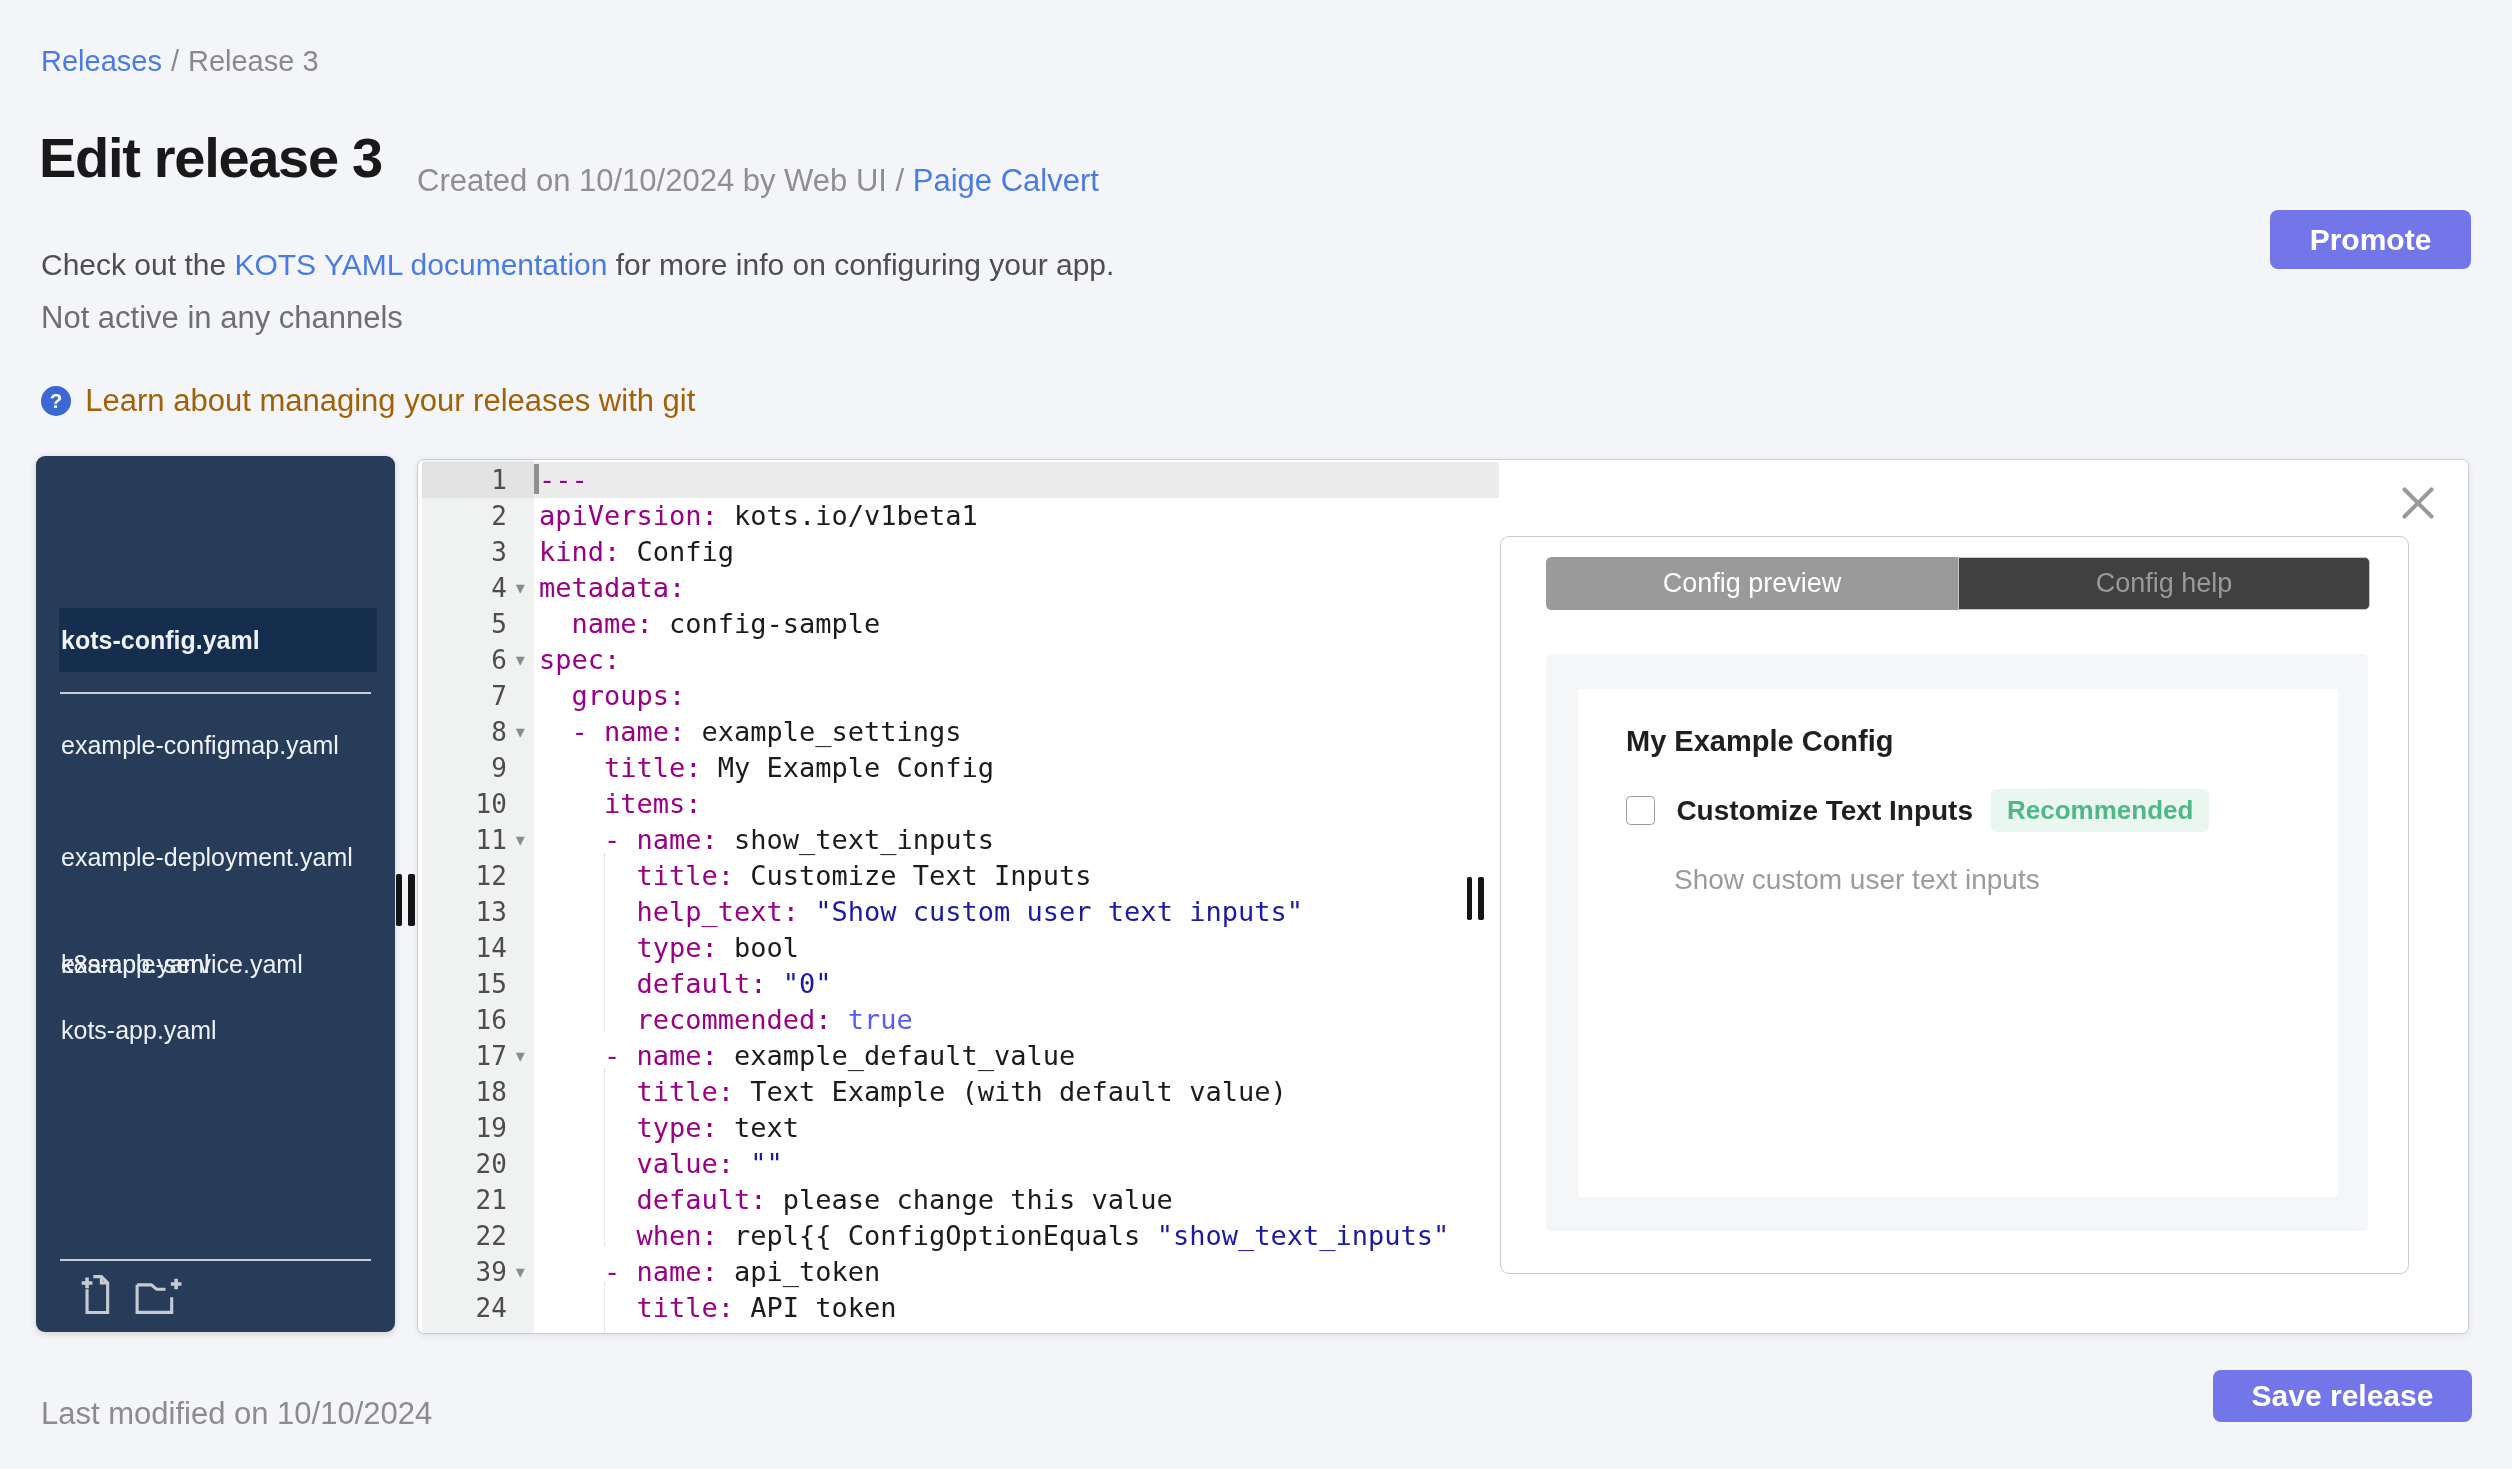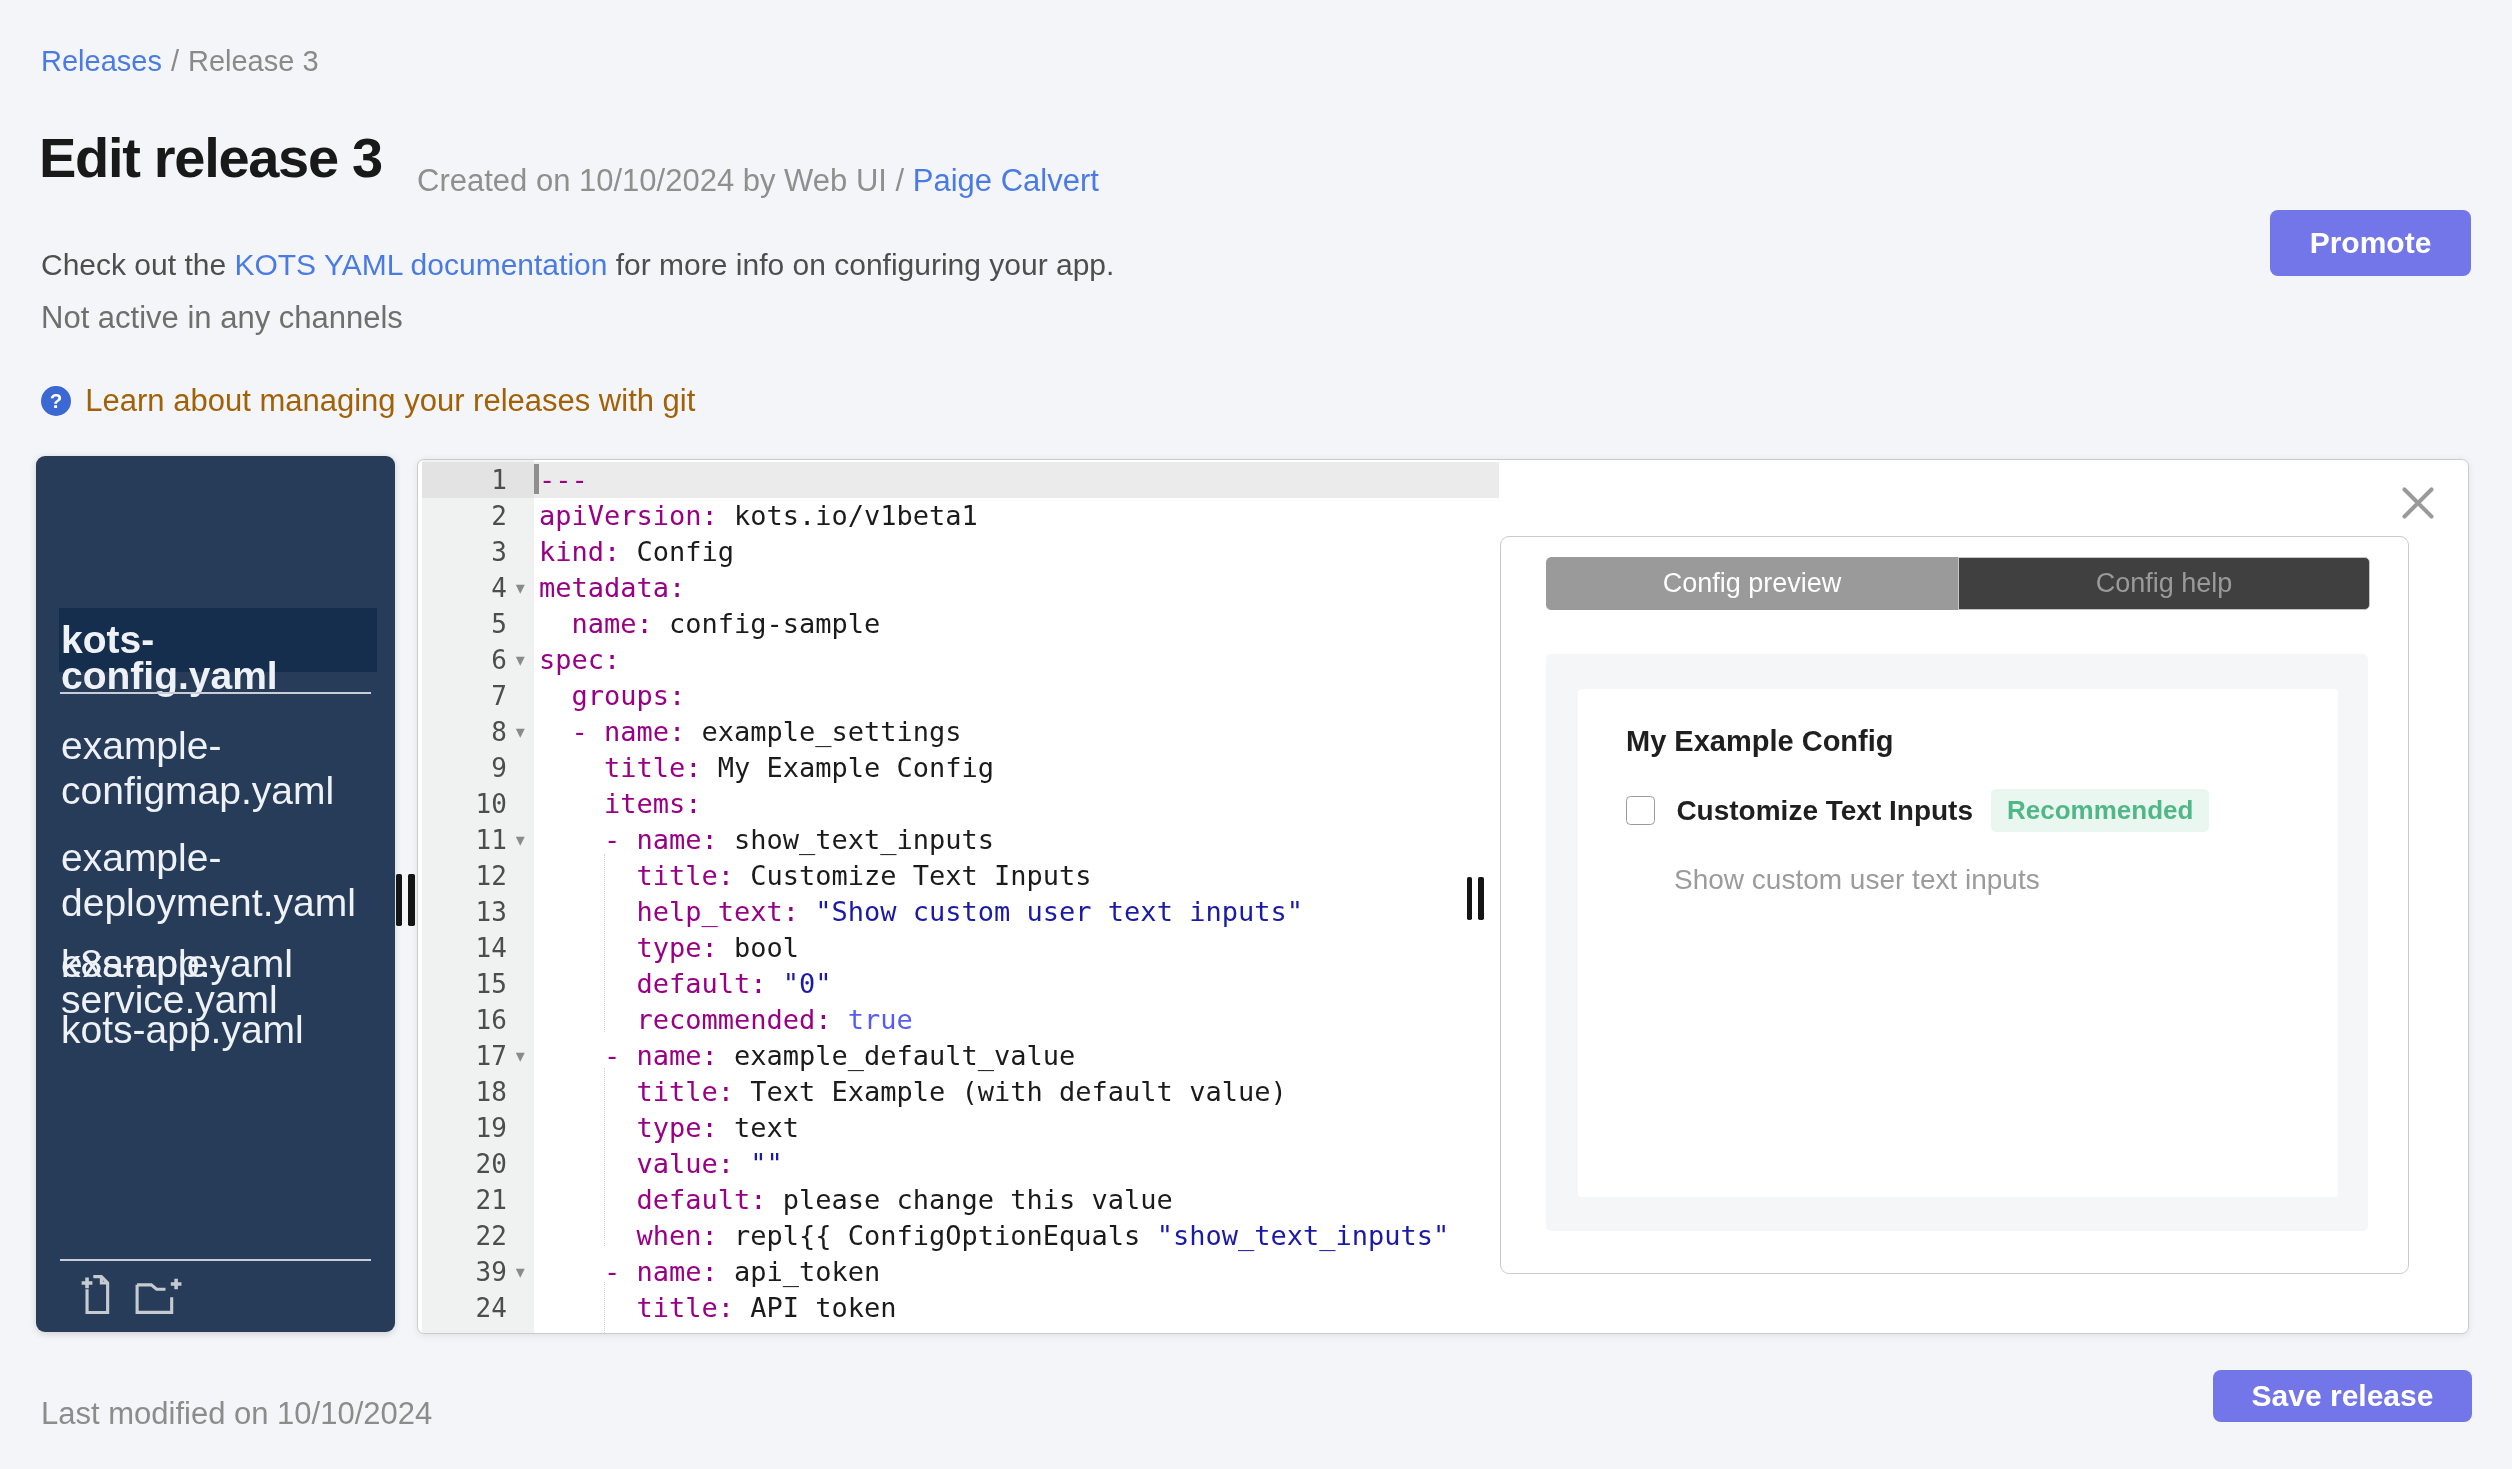--- a/index.html
+++ b/index.html
@@ -27,27 +27,27 @@
   .doc-line a{color:#4a7be4;text-decoration:none;cursor:pointer;}
   .channel-status{position:absolute;left:41px;top:300px;font-size:31px;color:#6f6f6f;}
 
   .git-help{position:absolute;left:41px;top:383px;display:flex;align-items:center;gap:14.3px;font-size:31px;}
   .help-circle{width:30px;height:30px;border-radius:50%;background:#3b68d3;color:#fff;
     display:flex;align-items:center;justify-content:center;font-size:20.5px;font-weight:700;}
   .git-help a{color:#a16207;text-decoration:none;cursor:pointer;}
 
   .btn{border:none;border-radius:8px;background:#7276e8;color:#fff;font-weight:700;
     font-family:"Liberation Sans",sans-serif;cursor:pointer;}
-  .promote-btn{position:absolute;left:2270px;top:210px;width:201px;height:66px;font-size:30px;}
+  .promote-btn{position:absolute;left:2270px;top:210px;width:201px;height:59px;font-size:30px;}
   .save-btn{position:absolute;left:2213px;top:1370px;width:259px;height:52px;font-size:30px;}
 
   
   .sidebar{position:absolute;left:36px;top:456px;width:359px;height:876px;
     background:#263c59;border-radius:9px;box-shadow:0 1.8px 7.1px rgba(0,0,0,.15);}
-  .file-item{position:absolute;left:25px;width:303px;color:#eef1f5;font-size:39px;line-height:36px;cursor:pointer;}
+  .file-item{position:absolute;left:25px;width:303px;color:#eef1f5;font-size:25px;line-height:36px;cursor:pointer;}
   .file-item.two-line{line-height:45px;}
   .fi-0{top:490px;} .fi-1{top:556px;}
   .file-selected-band{position:absolute;left:23px;top:152px;width:318px;height:64px;background:#152e4d;}
   .fi-2{top:166px;font-weight:700;}
   .side-divider{position:absolute;left:24px;width:311px;height:1.8px;background:#c9ced6;}
   .sd-1{top:236px;} .sd-2{top:803px;}
   .fi-3{top:267px;} .fi-4{top:379px;} .fi-5{top:490px;}
   .side-icons{position:absolute;left:42px;top:818px;display:flex;gap:16px;align-items:flex-end;}
   .side-icons svg{cursor:pointer;}
 

